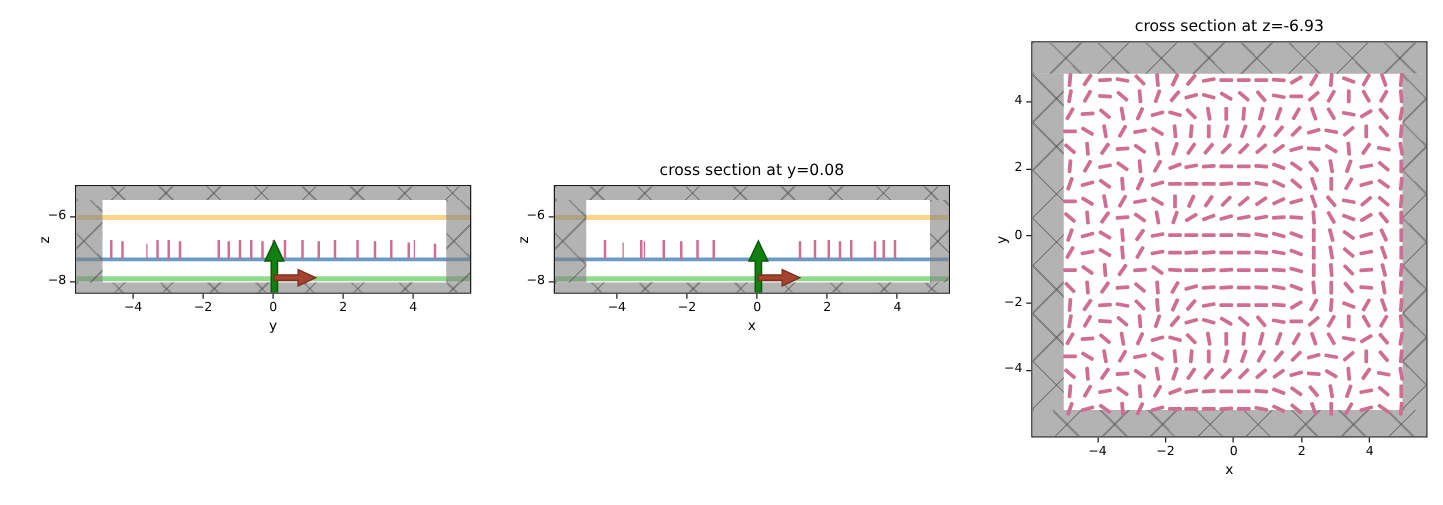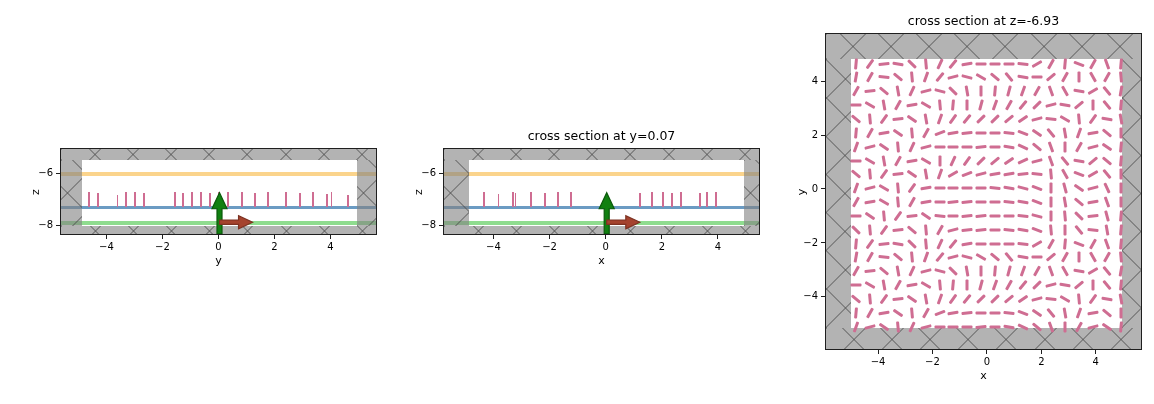--- a/index.html
+++ b/index.html
@@ -95,21 +95,21 @@
       <div class="tick-mark" style="left: 214.007px; top: 100%; width: 1px; height: 4px;"></div>
       <div class="tick-label-x" style="left: 214.507px; top: calc(100% + 6px);">2</div>
       <div class="tick-mark" style="left: 270.014px; top: 100%; width: 1px; height: 4px;"></div>
       <div class="tick-label-x" style="left: 270.514px; top: calc(100% + 6px);">4</div>
       <div class="tick-mark" style="left: -4px; top: 24.506px; width: 4px; height: 1px;"></div>
       <div class="tick-label-y" style="right: calc(100% + 7px); top: 25.006px;">−6</div>
       <div class="tick-mark" style="left: -4px; top: 76.6018px; width: 4px; height: 1px;"></div>
       <div class="tick-label-y" style="right: calc(100% + 7px); top: 77.1018px;">−8</div>
     </div>
   <div class="axes" id="ax1">
-    <div class="ax-title">cross section at y=0.07</div>
+    <div class="ax-title">cross section at y=0.08</div>
     <div class="plot-area">
         <div class="hline" style="top: 23.006px; height: 4px; background: rgb(251, 212, 140);"></div>
         <div class="hline" style="top: 57.3683px; height: 3px; background: rgb(107, 155, 195);"></div>
         <div class="hline" style="top: 72.497px; height: 4px; background: rgb(143, 220, 143);"></div>
         <div class="hatch-band" style="left: 0px; top: 0px; width: 317px; height: 10.6796px; background-color: rgba(128, 128, 128, 0.6); background-image: repeating-linear-gradient(45deg, rgba(75, 75, 75, 0.45) 0px, rgba(75, 75, 75, 0.45) 1.4px, transparent 1.4px, transparent 27px), repeating-linear-gradient(135deg, rgba(75, 75, 75, 0.45) 0px, rgba(75, 75, 75, 0.45) 1.4px, transparent 1.4px, transparent 27px);"></div>
         <div class="hatch-band" style="left: 0px; top: 76.5808px; width: 317px; height: 10.4192px; background-color: rgba(128, 128, 128, 0.6); background-image: repeating-linear-gradient(45deg, rgba(75, 75, 75, 0.45) 0px, rgba(75, 75, 75, 0.45) 1.4px, transparent 1.4px, transparent 27px), repeating-linear-gradient(135deg, rgba(75, 75, 75, 0.45) 0px, rgba(75, 75, 75, 0.45) 1.4px, transparent 1.4px, transparent 27px);"></div>
         <div class="hatch-band" style="left: 0px; top: 10.6796px; width: 25.2478px; height: 65.9012px; background-color: rgba(128, 128, 128, 0.6); background-image: repeating-linear-gradient(45deg, rgba(75, 75, 75, 0.45) 0px, rgba(75, 75, 75, 0.45) 1.4px, transparent 1.4px, transparent 27px), repeating-linear-gradient(135deg, rgba(75, 75, 75, 0.45) 0px, rgba(75, 75, 75, 0.45) 1.4px, transparent 1.4px, transparent 27px);"></div>
         <div class="hatch-band" style="left: 300.168px; top: 10.6796px; width: 16.8319px; height: 65.9012px; background-color: rgba(128, 128, 128, 0.6); background-image: repeating-linear-gradient(45deg, rgba(75, 75, 75, 0.45) 0px, rgba(75, 75, 75, 0.45) 1.4px, transparent 1.4px, transparent 27px), repeating-linear-gradient(135deg, rgba(75, 75, 75, 0.45) 0px, rgba(75, 75, 75, 0.45) 1.4px, transparent 1.4px, transparent 27px);"></div>
         <div class="pink-tick" style="left: 38.8354px; top: 43.0868px; width: 2px; height: 15px; background: rgb(207, 109, 146);"></div>
         <div class="pink-tick" style="left: 53.923px; top: 45.0868px; width: 1px; height: 13px; background: rgb(207, 109, 146);"></div>

